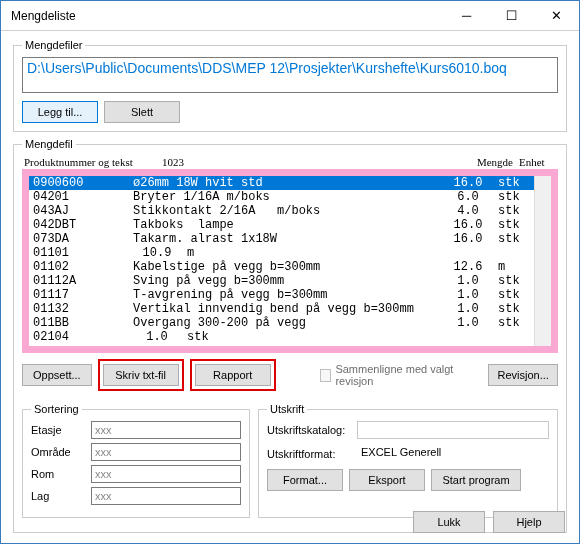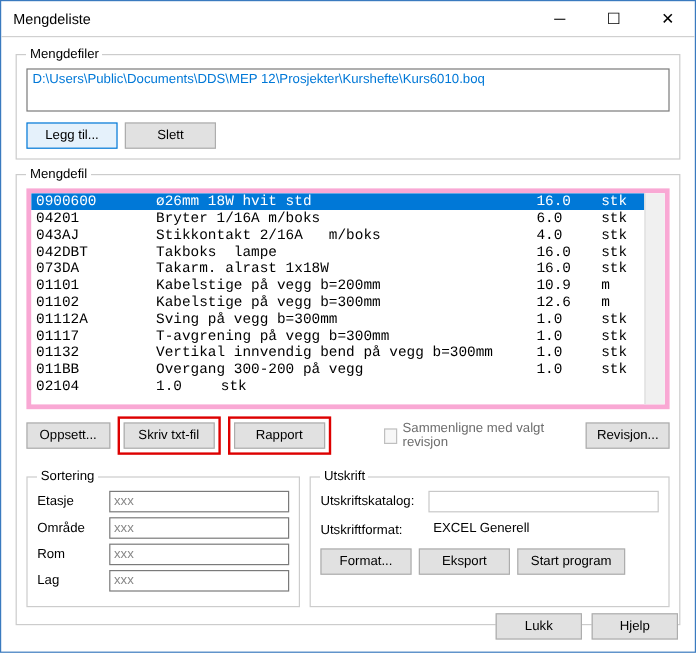--- a/index.html
+++ b/index.html
@@ -4,32 +4,32 @@
 <style>
 * { box-sizing: border-box; margin: 0; padding: 0; }
 body { font-family: "Segoe UI", Tahoma, sans-serif; font-size: 11px; background: #fff; width: 580px; height: 544px; border: 1px solid #3a7abf; position: relative; }
 .titlebar { height: 30px; display: flex; align-items: center; padding-left: 10px; border-bottom: 1px solid #d0d0d0; }
 .titlebar .title { flex: 1; font-size: 12px; }
 .titlebar .btns { display: flex; }
 .titlebar .btn { width: 45px; height: 29px; display: flex; align-items: center; justify-content: center; font-size: 13px; }
 .content { padding: 8px 12px 12px 12px; }
 fieldset { border: 1px solid #ccc; padding: 6px 8px 8px 8px; margin-bottom: 6px; position: relative; }
 legend { font-size: 11px; padding: 0 3px; }
-.path-input { width: 100%; height: 36px; border: 1px solid #7a7a7a; background: #fff; color: #0078d7; padding: 2px 4px; font-size: 11px; resize: none; font-family: inherit; }
+.path-input { width: 100%; height: 36px; border: 1px solid #7a7a7a; background: #fff; color: #0078d7; padding: 2px 4px; font-size: 14px; resize: none; font-family: inherit; }
 .btnrow { margin-top: 6px; display: flex; gap: 6px; }
 button { font-family: inherit; font-size: 11px; height: 22px; padding: 0 8px; background: #e1e1e1; border: 1px solid #adadad; }
 button.primary { border: 1px solid #0078d7; background: #e5f1fb; }
-.list-container { border: 4px solid #f9a8d4; height: 184px; overflow: hidden; display: flex; }
+.list-container { border: 7px solid #f9a8d4; height: 184px; overflow: hidden; display: flex; }
 .list-body { flex: 1; font-family: "Courier New", monospace; font-size: 12px; line-height: 14px; }
 .list-header { display: flex; font-family: "Segoe UI"; font-size: 11px; padding-bottom: 1px; }
 .list-row { display: flex; padding: 0 4px; height: 14px; white-space: pre; }
 .list-row.selected { background: #0078d7; color: #fff; }
 .col-prod { width: 100px; }
 .col-text { flex: 1; }
-.col-qty { width: 48px; text-align: left; }
+.col-qty { width: 48px; text-align: center; }
 .col-unit { width: 38px; padding-left: 6px; }
 .scrollbar { width: 17px; background: #f0f0f0; border-left: 1px solid #ddd; }
 .actions { display: flex; gap: 6px; margin-top: 6px; align-items: center; }
 .hl { border: 2px solid #d00; padding: 3px; }
 .checkbox { display: flex; align-items: center; gap: 4px; margin-left: 38px; color: #6d6d6d; }
 .checkbox .box { width: 13px; height: 13px; border: 1px solid #bfbfbf; background: #f7f7f7; }
 .lower { display: flex; gap: 8px; margin-top: 12px; }
 .sort-fields { width: 180px; }
 .sort-row { display: flex; align-items: center; margin-bottom: 4px; }
 .sort-row label { width: 60px; }
@@ -63,28 +63,34 @@
   <legend>Mengdefiler</legend>
   <textarea class="path-input" readonly="" style="">D:\Users\Public\Documents\DDS\MEP 12\Prosjekter\Kurshefte\Kurs6010.boq</textarea>
   <div class="btnrow">
     <button class="primary" style="width:76px">Legg til...</button>
     <button style="width:76px">Slett</button>
   </div>
 </fieldset>
 
 <fieldset>
   <legend>Mengdefil</legend>
+  <div class="list-header">
+    <div class="h-prod">Produktnummer og tekst</div>
+    <div class="h-text">1023</div>
+    <div class="h-qty">Mengde</div>
+    <div class="h-unit">Enhet</div>
+  </div>
   <div class="list-container">
     <div class="list-body" id="list-body">
           <div class="list-row selected"><span class="col-prod">0900600</span><span class="col-text">ø26mm 18W hvit std</span><span class="col-qty">16.0</span><span class="col-unit">stk</span></div>
           <div class="list-row"><span class="col-prod">04201</span><span class="col-text">Bryter 1/16A m/boks</span><span class="col-qty">6.0</span><span class="col-unit">stk</span></div>
           <div class="list-row"><span class="col-prod">043AJ</span><span class="col-text">Stikkontakt 2/16A   m/boks</span><span class="col-qty">4.0</span><span class="col-unit">stk</span></div>
           <div class="list-row"><span class="col-prod">042DBT</span><span class="col-text">Takboks  lampe</span><span class="col-qty">16.0</span><span class="col-unit">stk</span></div>
           <div class="list-row"><span class="col-prod">073DA</span><span class="col-text">Takarm. alrast 1x18W</span><span class="col-qty">16.0</span><span class="col-unit">stk</span></div>
-          <div class="list-row"><span class="col-prod">01101</span><span class="col-text">Kabelstige på vegg b=200mm</span><span class="col-qty">10.9</span><span class="col-unit">m</span></div>
+          <div class="list-row"><span class="col-prod">01101</span><span class="col-qty">10.9</span><span class="col-unit">m</span></div>
           <div class="list-row"><span class="col-prod">01102</span><span class="col-text">Kabelstige på vegg b=300mm</span><span class="col-qty">12.6</span><span class="col-unit">m</span></div>
           <div class="list-row"><span class="col-prod">01112A</span><span class="col-text">Sving på vegg b=300mm</span><span class="col-qty">1.0</span><span class="col-unit">stk</span></div>
           <div class="list-row"><span class="col-prod">01117</span><span class="col-text">T-avgrening på vegg b=300mm</span><span class="col-qty">1.0</span><span class="col-unit">stk</span></div>
           <div class="list-row"><span class="col-prod">01132</span><span class="col-text">Vertikal innvendig bend på vegg b=300mm</span><span class="col-qty">1.0</span><span class="col-unit">stk</span></div>
           <div class="list-row"><span class="col-prod">011BB</span><span class="col-text">Overgang 300-200 på vegg</span><span class="col-qty">1.0</span><span class="col-unit">stk</span></div>
           <div class="list-row"><span class="col-prod">02104</span><span class="col-qty">1.0</span><span class="col-unit">stk</span></div>
         </div>
     <div class="scrollbar"></div>
   </div>
 

